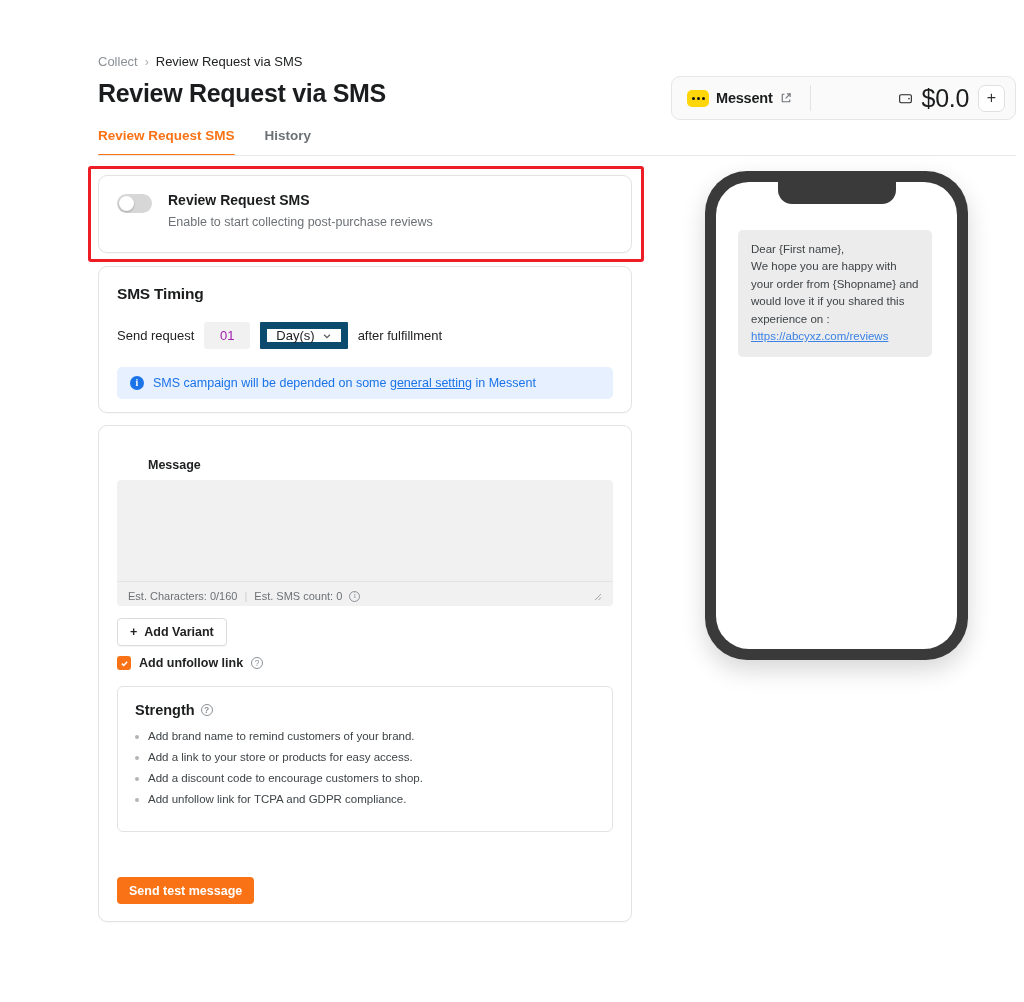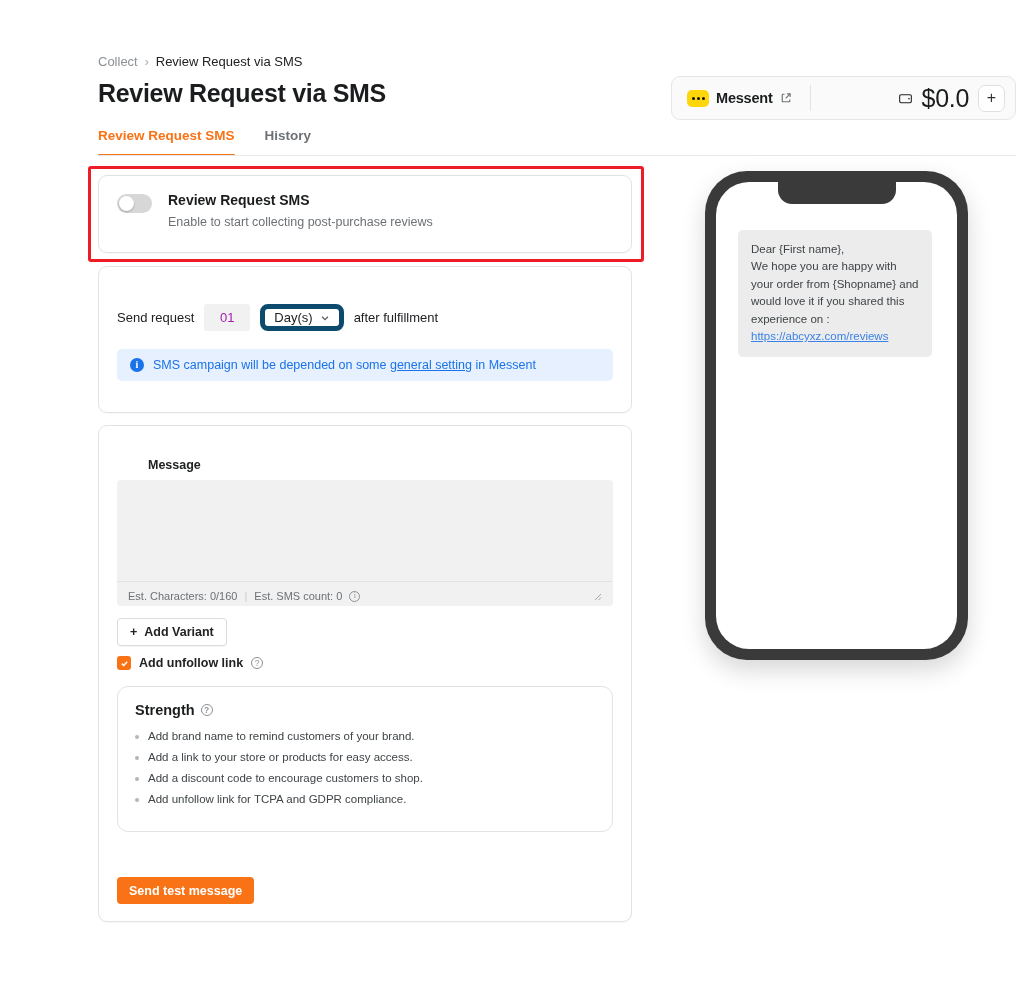--- a/index.html
+++ b/index.html
@@ -111,21 +111,21 @@
     padding: 18px 18px;
   }
   .card-title { font-size: 15.5px; font-weight: 700; color: #1a1c1d; letter-spacing: -0.2px; }
   .timing-row { display: flex; align-items: center; gap: 10px; margin-top: 19px; }
   .timing-label { font-size: 13px; color: #202223; }
   .qty-input {
     width: 46px; height: 27px; background: #f1f1f1; border: none; border-radius: 3px;
     text-align: center; font-size: 13px; color: #a21caf; font-family: Liberation Sans, sans-serif;
   }
   .unit-select {
-    height: 27px; border: 5px solid #0c4a6e; border-radius: 8px; background: #fff;
+    height: 27px; border: 7px solid #0c4a6e; border-radius: 1px; background: #fff;
     display: flex; align-items: center; gap: 7px; padding: 0 9px;
     font-size: 13px; color: #202223; cursor: pointer;
   }
   .chev { display: flex; color: #5c5f62; }
   .info-banner {
     margin-top: 18px; background: #e7f0fe; border-radius: 5px;
     padding: 9px 13px; display: flex; align-items: center; gap: 9px;
   }
   .info-dot {
     width: 14px; height: 14px; border-radius: 50%; background: #1a73e8; flex: none;
@@ -183,21 +183,21 @@
     display: flex; align-items: center; justify-content: center; cursor: pointer; flex: none;
   }
   .unfollow-label { font-size: 12.5px; font-weight: 700; color: #202223; }
   .q-circle {
     width: 12px; height: 12px; border: 1px solid #8c9196; border-radius: 50%;
     color: #8c9196; font-size: 8.5px; display: flex; align-items: center; justify-content: center;
     line-height: 1;
   }
 
   .strength-box {
-    margin-top: 16px; border: 1px solid #e3e3e3; border-radius: 11px;
+    margin-top: 16px; border: 1px solid #e3e3e3; border-radius: 6px;
     padding: 15px 17px; height: 146px; position: relative;
     display: flex; align-items: flex-start;
   }
   .strength-left { flex: 1; }
   .strength-title {
     font-size: 14.5px; font-weight: 700; color: #1a1c1d;
     display: flex; align-items: center; gap: 6px;
   }
   .tips { list-style: none; margin: 12px 0 0; padding: 0; }
   .tips li {
@@ -312,20 +312,21 @@
       </div>
       <div>
         <div class="enable-title">Review Request SMS</div>
         <div class="enable-sub">Enable to start collecting post-purchase reviews</div>
       </div>
     </div>
   </div>
   <div class="redbox"></div>
 
   <div class="card timing-card">
+    <div class="card-title">SMS Timing</div>
     <div class="timing-row">
       <span class="timing-label">Send request</span>
       <input class="qty-input" value="01" style="">
       <div class="unit-select">
         <span>Day(s)</span>
         <span class="chev">
           <svg width="10" height="10" viewBox="0 0 12 12" fill="none" stroke="currentColor" stroke-width="1.6">
             <path d="M2.5 4.5L6 8l3.5-3.5"></path>
           </svg>
         </span>

